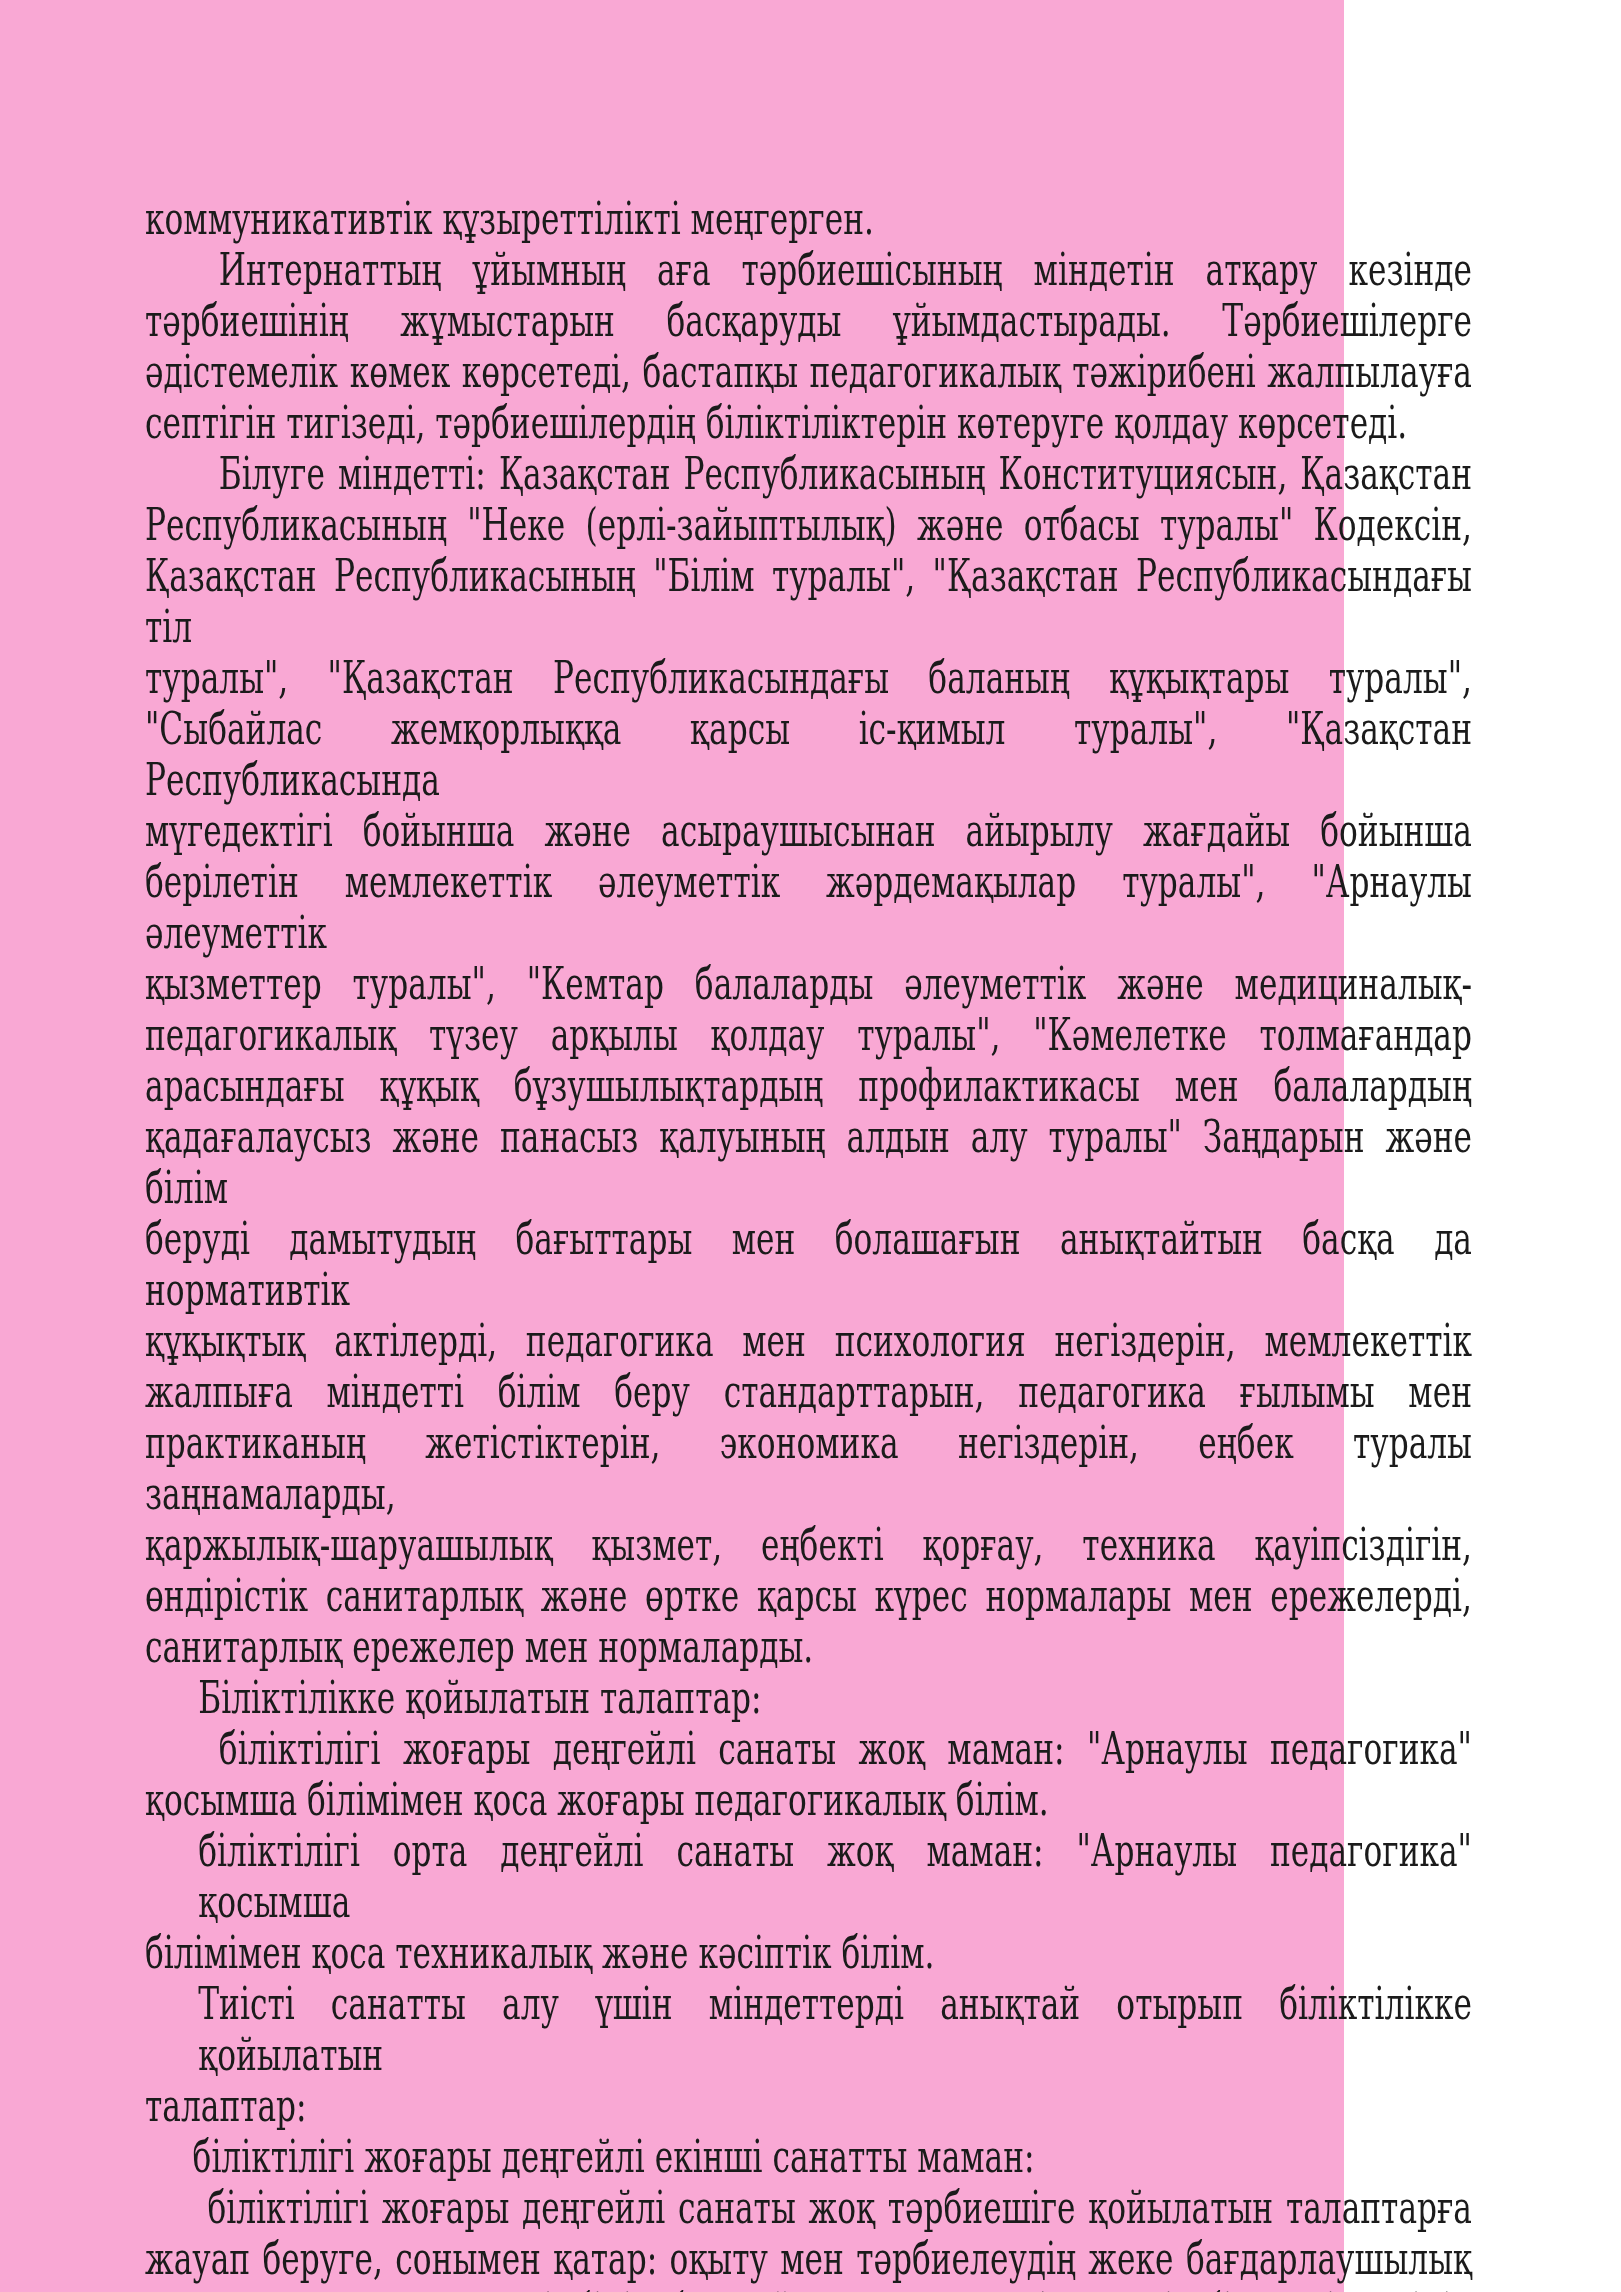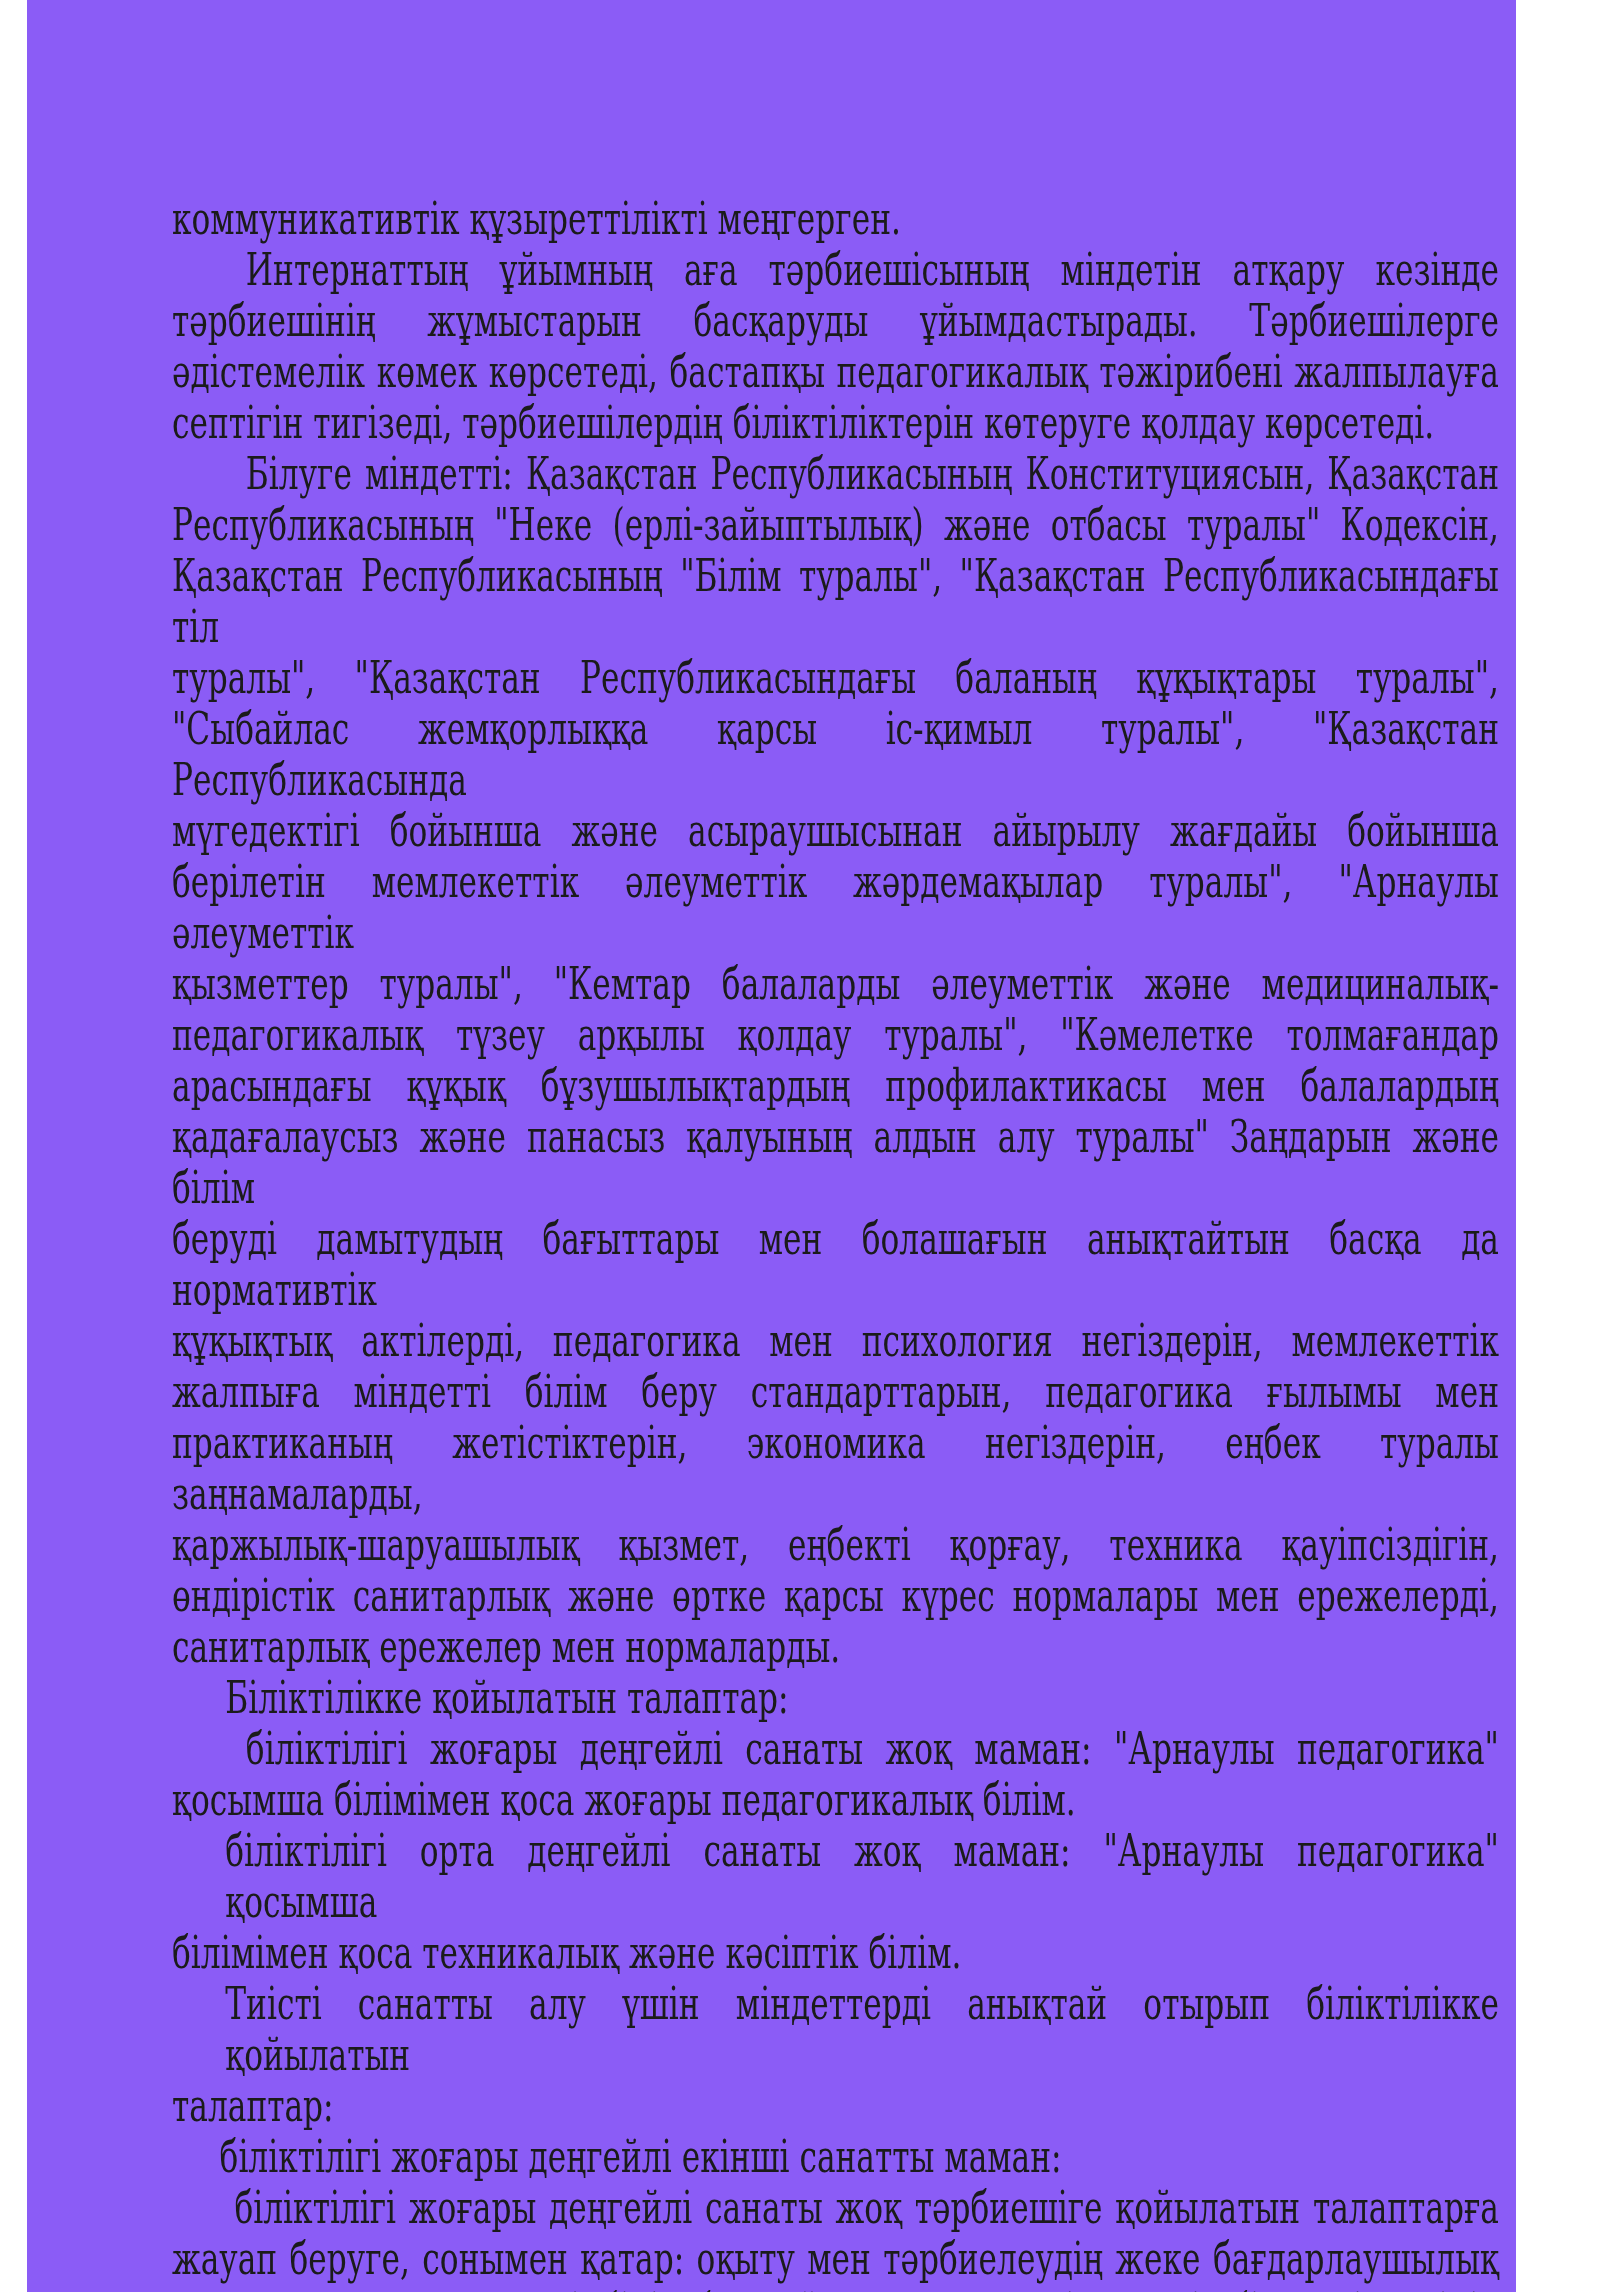--- a/index.html
+++ b/index.html
@@ -7,24 +7,23 @@
     width: 1621px;
     height: 2293px;
     background: #ffffff;
     position: relative;
     overflow: hidden;
     font-family: "DejaVu Serif", "Liberation Serif", serif;
   }
   .page {
     position: absolute;
     left: 0; top: 0;
-    width: 1489px;
+    width: 1344px;
     height: 2293px;
-    background: #8b5cf6;
-    margin-left: 27px;
+    background: #f9a8d4;
   }
   
   .textblock {
     position: absolute;
     left: 145px;
     top: 193px;
     width: 1869px;
     transform: scaleX(0.71);
     transform-origin: top left;
     color: #1b1b1b;

